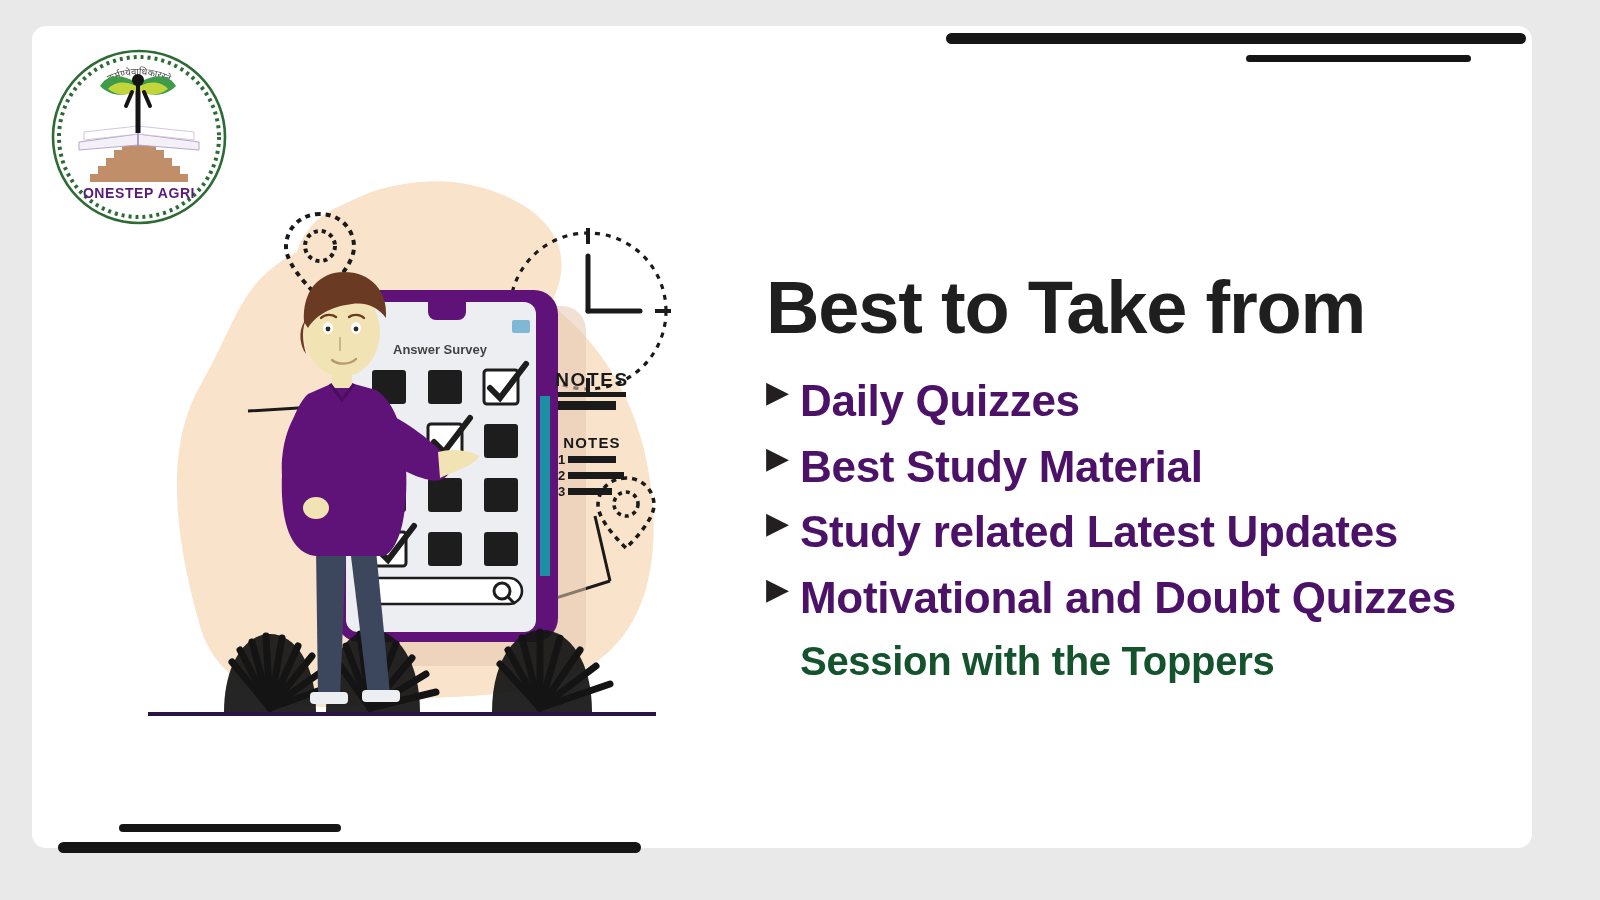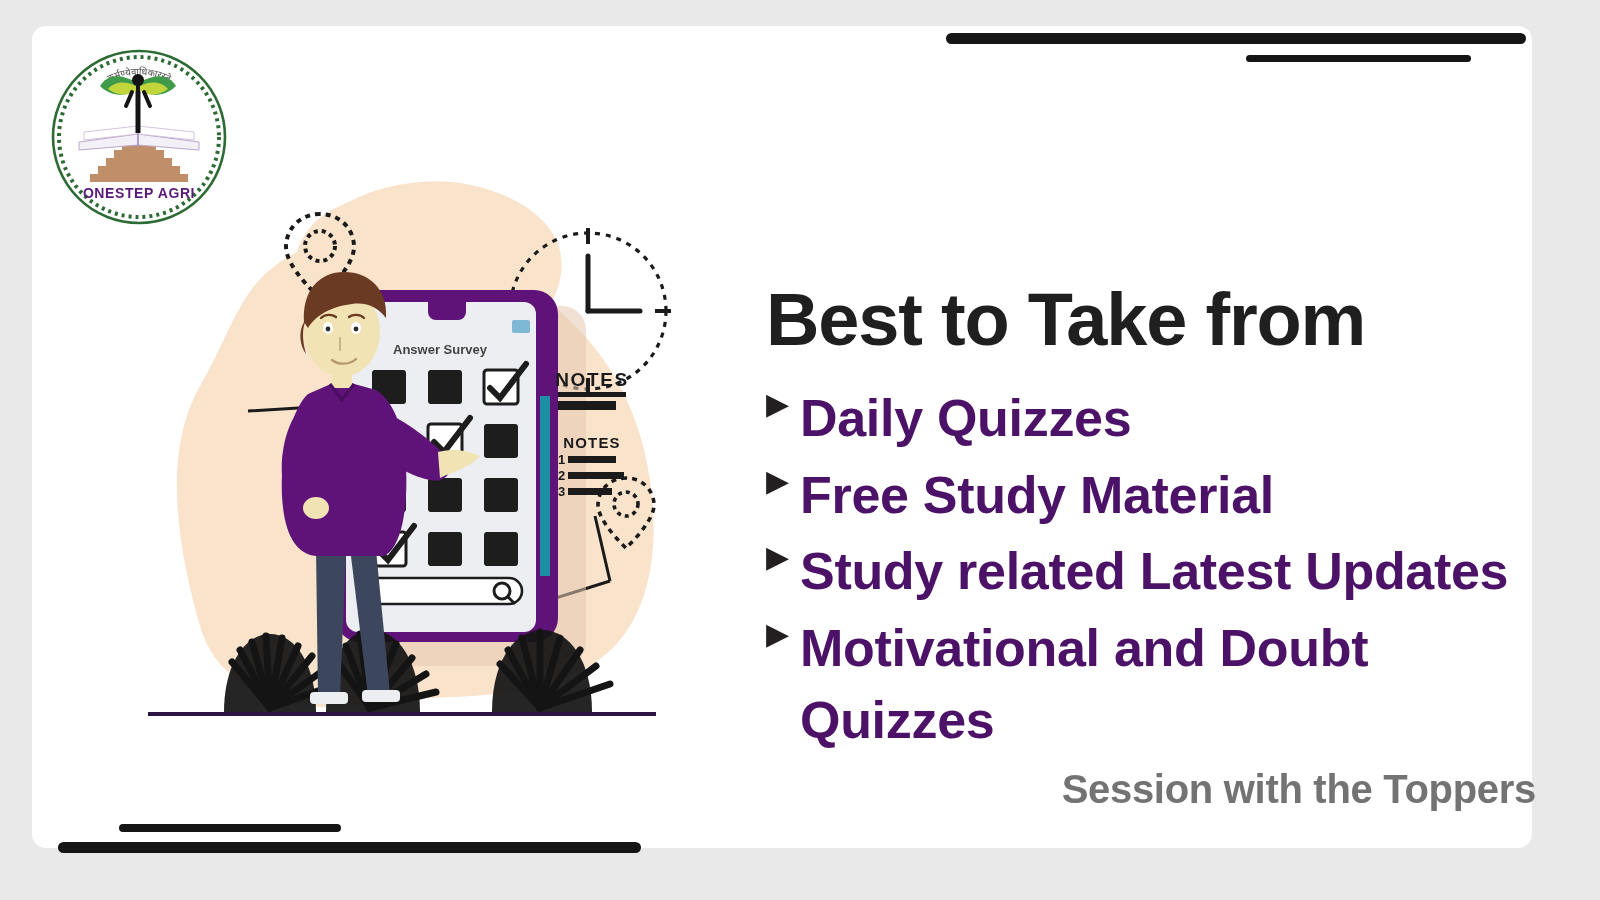--- a/index.html
+++ b/index.html
@@ -69,54 +69,52 @@
     width: 770px;
   }
 
   #headline {
     font-size: 74px;
     font-weight: bold;
     letter-spacing: -1.2px;
     color: #1f1f1f;
     line-height: 1.04;
     white-space: nowrap;
-    margin-top: 12px;
   }
 
   #bullet-list {
     list-style: none;
     margin-top: 24px;
   }
   .bullet-row {
     display: flex;
     align-items: flex-start;
     margin-bottom: 5px;
   }
   .bullet-marker {
     flex: 0 0 auto;
     width: 34px;
     font-size: 30px;
     line-height: 1.38;
     color: #231f20;
   }
   .bullet-text {
-    font-size: 52px;
+    font-size: 44px;
     font-weight: bold;
     line-height: 1.38;
     color: #4b1268;
     letter-spacing: -0.3px;
   }
   .bullet-cont {
     padding-left: 34px;
     font-size: 40px;
     font-weight: bold;
     line-height: 1.38;
-    color: #737373;
+    color: #14532d;
     letter-spacing: -0.3px;
-    text-align: right;
   }
 </style>
 </head>
 <body>
 
 <div id="slide-root">
 
   <div id="slide-card"></div>
 
   <div class="deco-bar" id="deco-bar-top-long"></div>
@@ -357,21 +355,21 @@
 
     <ul id="bullet-list">
 
       <li class="bullet-row">
         <span class="bullet-marker">▶</span>
         <span class="bullet-text">Daily Quizzes</span>
       </li>
 
       <li class="bullet-row">
         <span class="bullet-marker">▶</span>
-        <span class="bullet-text">Free Study Material</span>
+        <span class="bullet-text">Best Study Material</span>
       </li>
 
       <li class="bullet-row">
         <span class="bullet-marker">▶</span>
         <span class="bullet-text">Study related Latest Updates</span>
       </li>
 
       <li>
         <div class="bullet-row">
           <span class="bullet-marker">▶</span>

